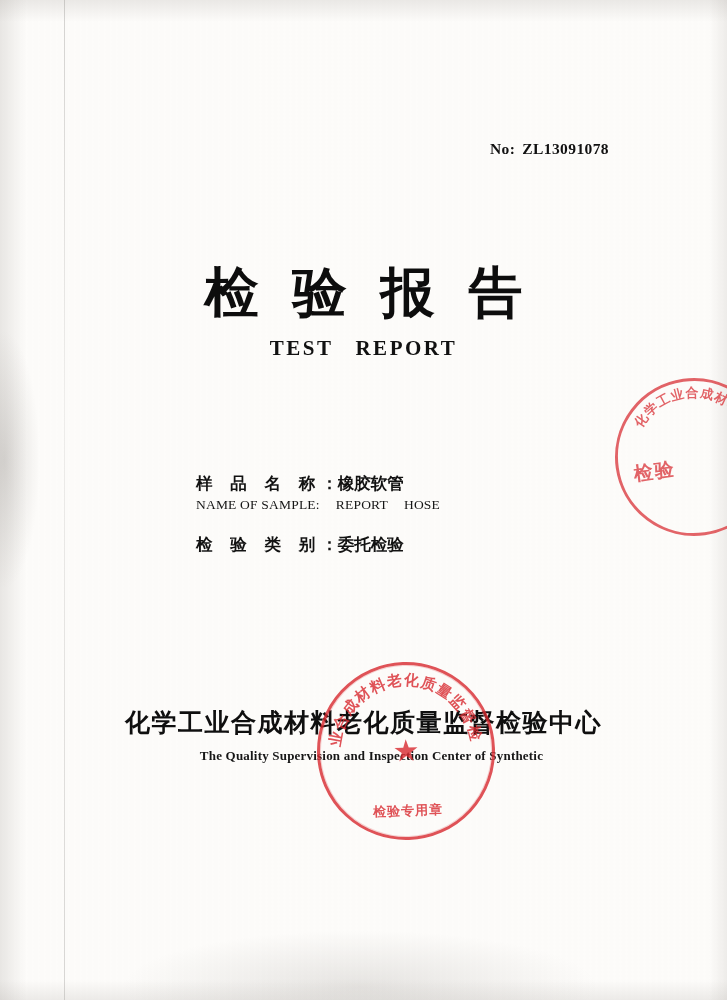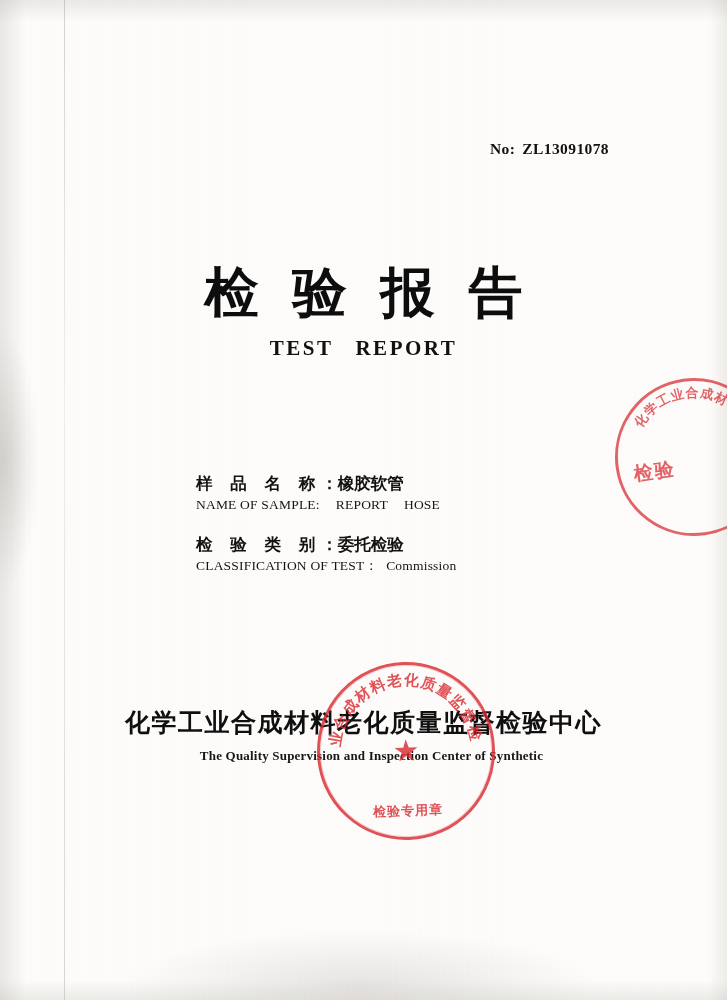--- a/index.html
+++ b/index.html
@@ -264,23 +264,20 @@
       </div>
       <div class="field-en">
         <span>NAME OF SAMPLE:</span><span class="gap"></span><span>REPORT</span><span class="gap"></span><span>HOSE</span>
       </div>
     </div>
 
 
     <div class="field">
       <div class="field-cn">
         <span class="label-sp">检 验 类 别</span><span class="colon">：</span><span class="value">委托检验</span>
-      </div>
-      <div class="field-en">
-        <span>CLASSIFICATION OF TEST：</span><span class="gap" style="width:8px"></span><span>Commission</span>
       </div>
     </div>
 
   </div>
 
   <div class="org">
     <div class="org-cn">化学工业合成材料老化质量监督检验中心</div>
     <div class="org-en1">The Quality Supervision and Inspection Center of Synthetic</div>
   </div>
 

